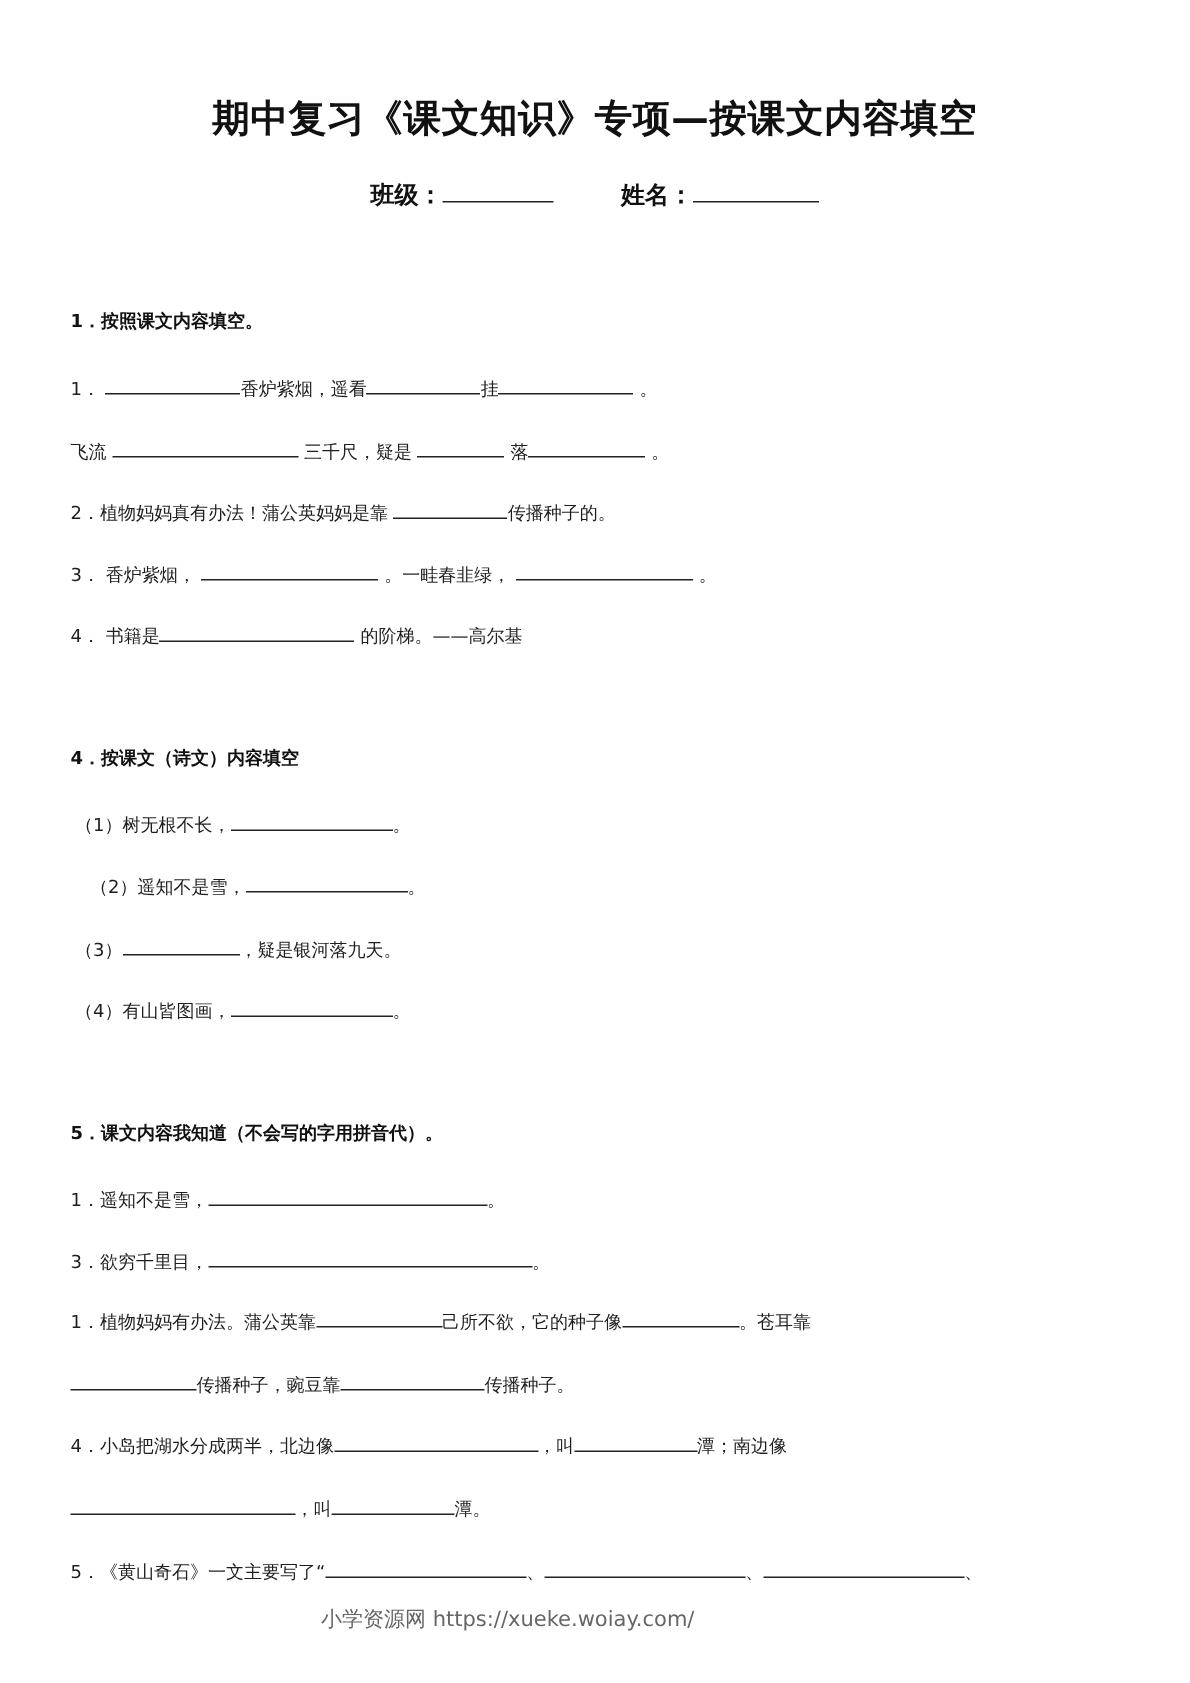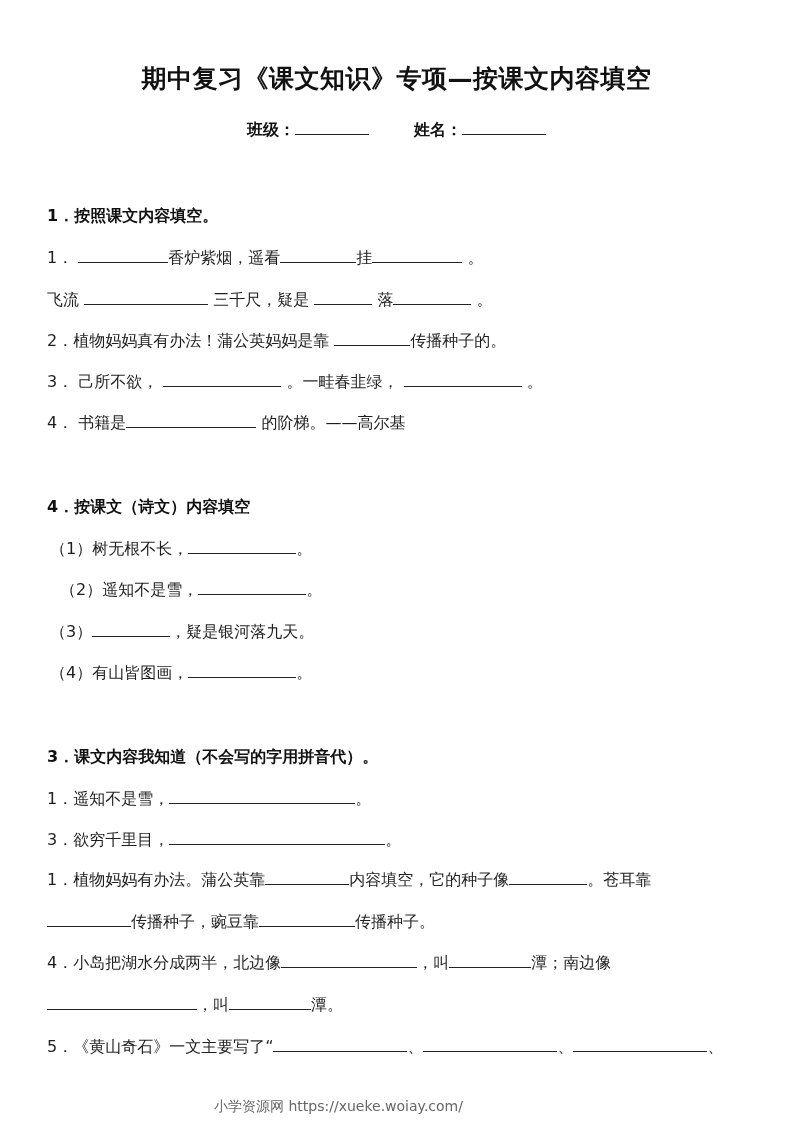--- a/index.html
+++ b/index.html
@@ -4,23 +4,23 @@
 <style>
   html, body { margin: 0; padding: 0; background: #ffffff; }
   body { width: 793px; height: 1122px; position: relative; overflow: hidden;
          font-family: "DejaVu Sans", "Liberation Sans", sans-serif; color: #1a1a1a; }
   .title { position: absolute; top: 62px; left: 0; width: 793px; text-align: center;
            font-size: 25px; font-weight: bold; letter-spacing: 0.5px; color: #111; }
   .meta { position: absolute; top: 120px; left: 0; width: 793px; text-align: center;
           font-size: 16px; font-weight: bold; color: #111; }
   .meta .gap { display: inline-block; width: 34px; }
   .blank { display: inline-block; border-bottom: 1px solid #222; height: 14px; vertical-align: baseline; }
-  .row { position: absolute; left: 47px; font-size: 16px; white-space: nowrap; color: #1e1e1e; }
+  .row { position: absolute; left: 47px; font-size: 12px; white-space: nowrap; color: #1e1e1e; }
   .h { font-weight: bold; color: #111; }
-  .footer { position: absolute; top: 1098px; left: 0; width: 677px; text-align: center;
+  .footer { position: absolute; top: 1071px; left: 0; width: 677px; text-align: center;
             font-size: 14px; color: #666; }
 </style>
 </head>
 <body>
 
 <div class="title">期中复习《课文知识》专项—按课文内容填空</div>
 
 <div class="meta">
   <span>班级：</span><span class="blank" style="width:74px"></span>
   <span class="gap"></span>
@@ -44,21 +44,21 @@
   <span>。</span>
 </div>
 
 <div class="row" style="top:331px">
   <span>2．植物妈妈真有办法！蒲公英妈妈是靠</span>
   <span class="blank" style="width:76px"></span><span>传播种子的。</span>
 </div>
 
 <div class="row" style="top:372px">
   <span>3．</span>
-  <span>己所不欲，</span>
+  <span>香炉紫烟，</span>
   <span class="blank" style="width:118px"></span>
   <span>。一畦春韭绿，</span>
   <span class="blank" style="width:118px"></span>
   <span>。</span>
 </div>
 
 <div class="row" style="top:413px">
   <span>4．</span>
   <span>书籍是</span><span class="blank" style="width:130px"></span>
   <span>的阶梯。——高尔基</span>
@@ -72,30 +72,30 @@
 <div class="row" style="top:580px; left:60px">
   <span>（2）遥知不是雪，</span><span class="blank" style="width:108px"></span><span>。</span>
 </div>
 <div class="row" style="top:622px; left:50px">
   <span>（3）</span><span class="blank" style="width:78px"></span><span>，疑是银河落九天。</span>
 </div>
 <div class="row" style="top:663px; left:50px">
   <span>（4）有山皆图画，</span><span class="blank" style="width:108px"></span><span>。</span>
 </div>
 
-<div class="row h" style="top:747px">3．课文内容我知道（不会写的字用拼音代）。</div>
+<div class="row h" style="top:747px">5．课文内容我知道（不会写的字用拼音代）。</div>
 
 <div class="row" style="top:789px">
   <span>1．遥知不是雪，</span><span class="blank" style="width:186px"></span><span>。</span>
 </div>
 <div class="row" style="top:830px">
   <span>3．欲穷千里目，</span><span class="blank" style="width:216px"></span><span>。</span>
 </div>
 <div class="row" style="top:870px">
-  <span>1．植物妈妈有办法。蒲公英靠</span><span class="blank" style="width:84px"></span><span>内容填空，它的种子像</span><span class="blank" style="width:78px"></span><span>。苍耳靠</span>
+  <span>1．植物妈妈有办法。蒲公英靠</span><span class="blank" style="width:84px"></span><span>己所不欲，它的种子像</span><span class="blank" style="width:78px"></span><span>。苍耳靠</span>
 </div>
 <div class="row" style="top:912px">
   <span class="blank" style="width:84px"></span><span>传播种子，豌豆靠</span><span class="blank" style="width:96px"></span><span>传播种子。</span>
 </div>
 <div class="row" style="top:953px">
   <span>4．小岛把湖水分成两半，北边像</span><span class="blank" style="width:136px"></span><span>，叫</span><span class="blank" style="width:82px"></span><span>潭；南边像</span>
 </div>
 <div class="row" style="top:995px">
   <span class="blank" style="width:150px"></span><span>，叫</span><span class="blank" style="width:82px"></span><span>潭。</span>
 </div>

